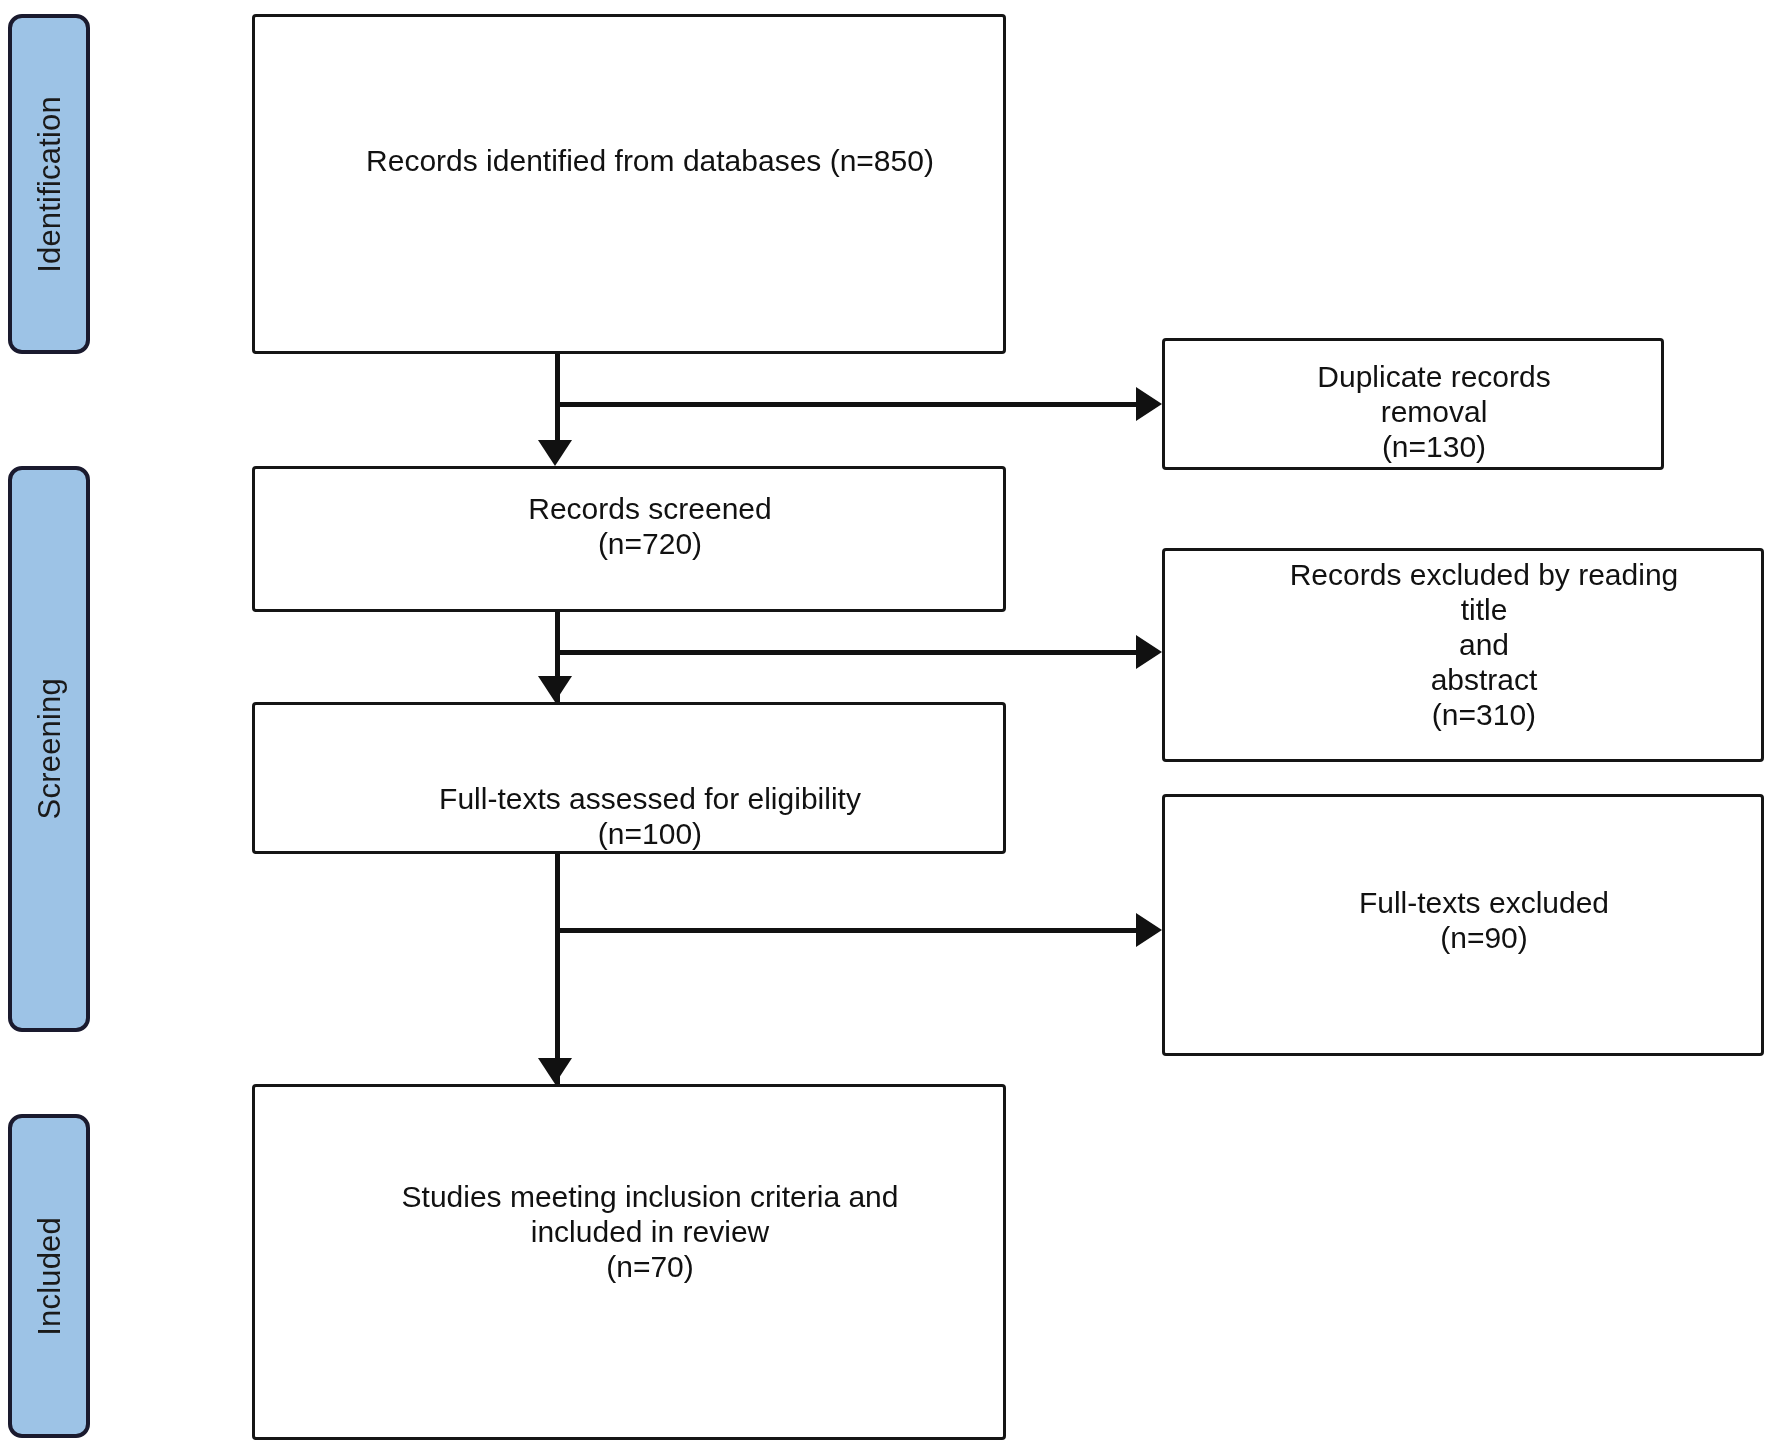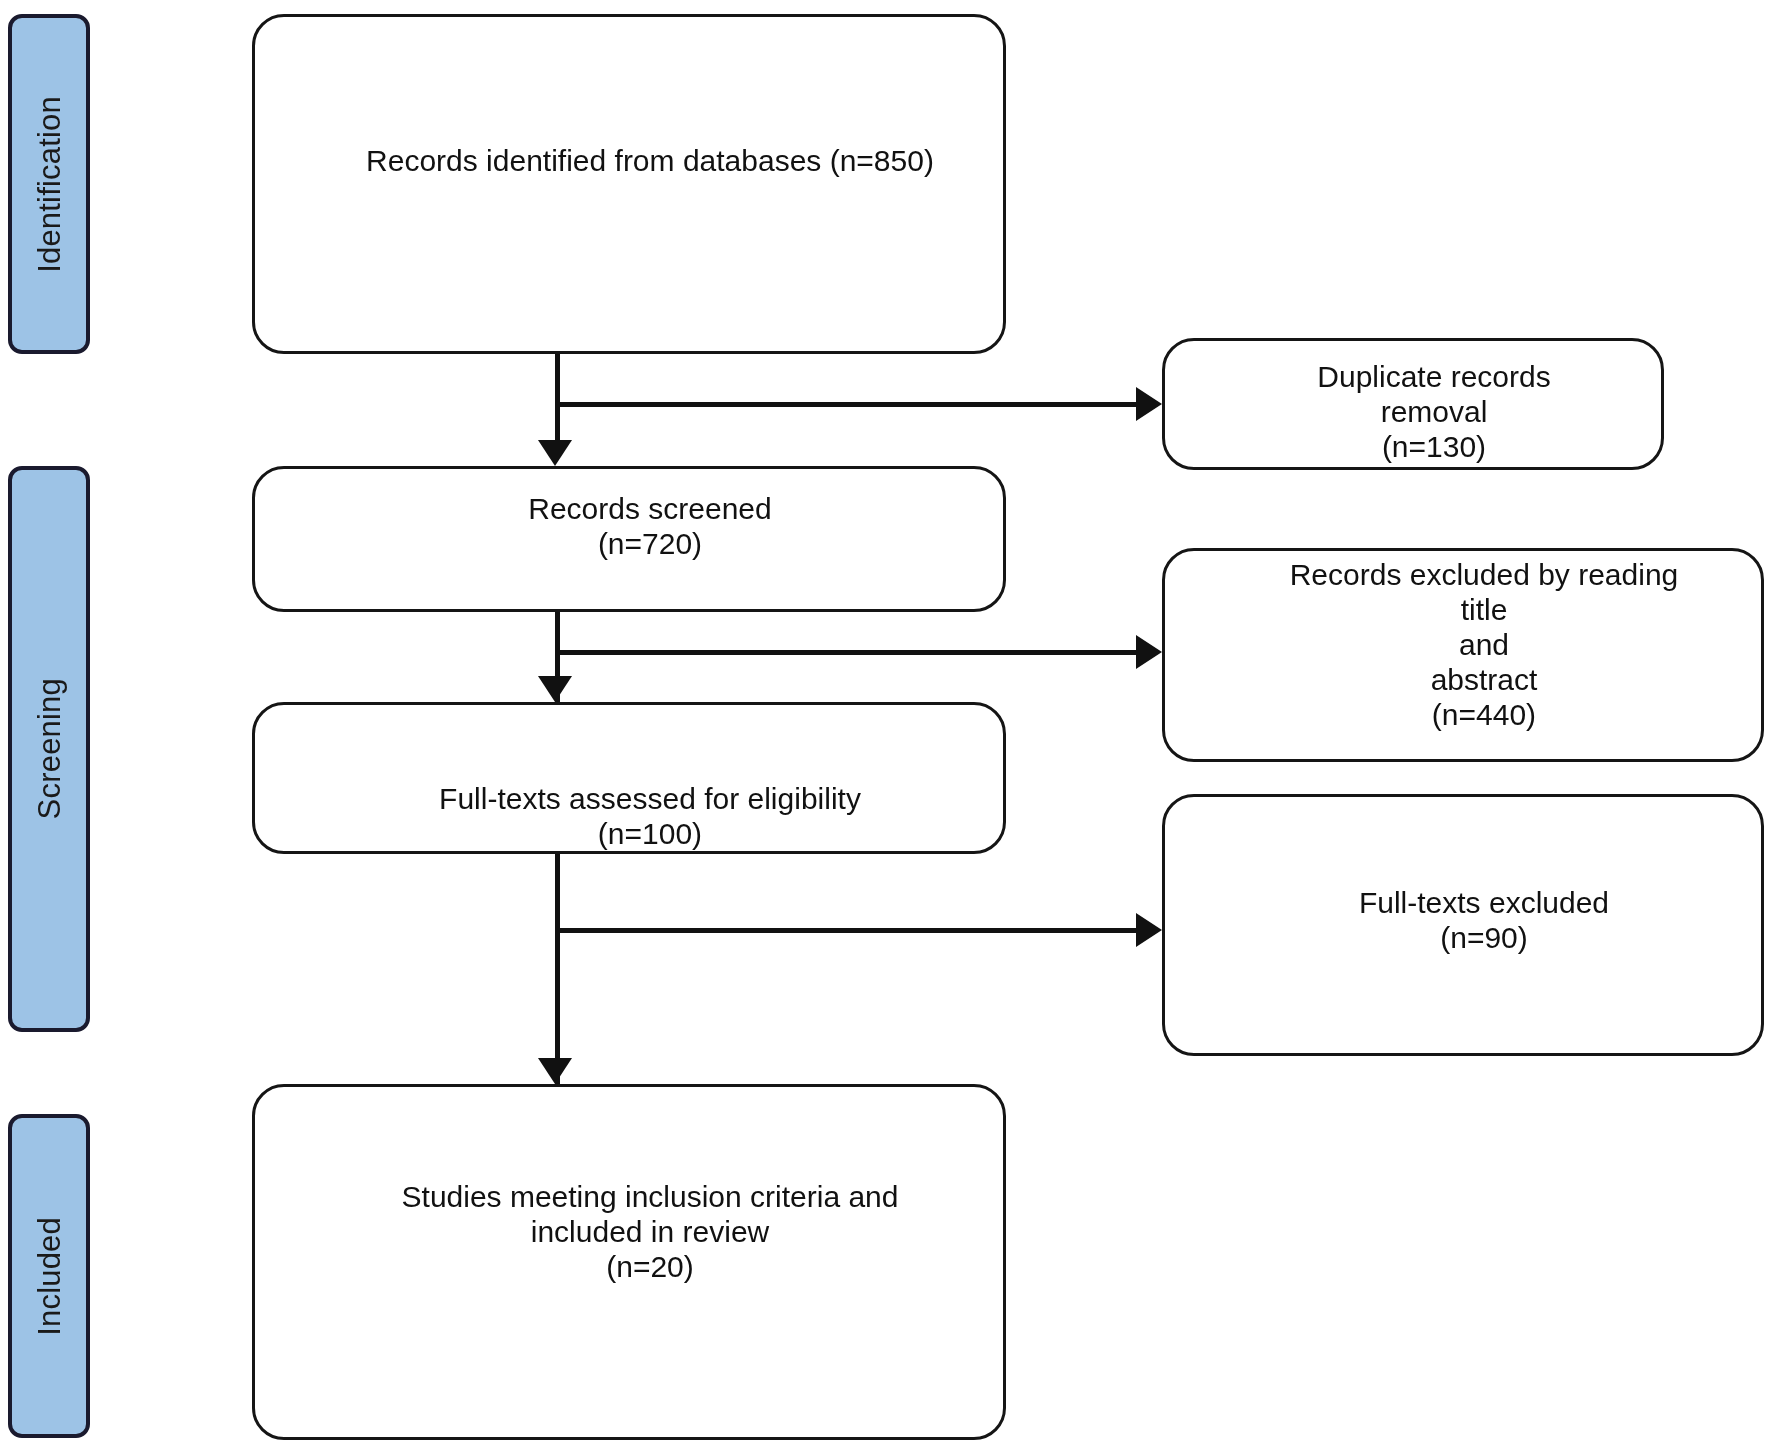--- a/index.html
+++ b/index.html
@@ -37,21 +37,21 @@
   }
   #stage-identification { left: 8px;  top: 14px;   width: 82px; height: 340px; }
   #stage-screening      { left: 8px;  top: 466px;  width: 82px; height: 566px; }
   #stage-included       { left: 8px;  top: 1114px; width: 82px; height: 324px; }
 
   
   .flow-box {
     position: absolute;
     background: #ffffff;
     border: 3px solid #151515;
-    border-radius: 32px;
+    border-radius: 4px;
     box-sizing: border-box;
     display: flex;
     justify-content: center;
     text-align: center;
     z-index: 3;
     padding-left: 42px;
   }
   .box-text {
     font-size: 30px;
     line-height: 1.17;
@@ -152,35 +152,35 @@
   </div>
 
   <div class="flow-box v-top" id="box-fulltext">
     <div class="box-text">Full-texts assessed for eligibility
 (n=100)</div>
   </div>
 
   <div class="flow-box v-top" id="box-included">
     <div class="box-text">Studies meeting inclusion criteria and
 included in review
-(n=20)</div>
+(n=70)</div>
   </div>
 
   <div class="flow-box v-top" id="box-duplicates">
     <div class="box-text">Duplicate records
 removal
 (n=130)</div>
   </div>
 
   <div class="flow-box v-top" id="box-excluded-ta">
     <div class="box-text">Records excluded by reading
 title
 and
 abstract
-(n=440)</div>
+(n=310)</div>
   </div>
 
   <div class="flow-box v-top" id="box-excluded-ft">
     <div class="box-text">Full-texts excluded
 (n=90)</div>
   </div>
 
   <div class="conn v-line" id="trunk-1"></div>
   <div class="arrow-down" id="trunk-1-head"></div>
   <div class="conn h-line" id="branch-1"></div>

